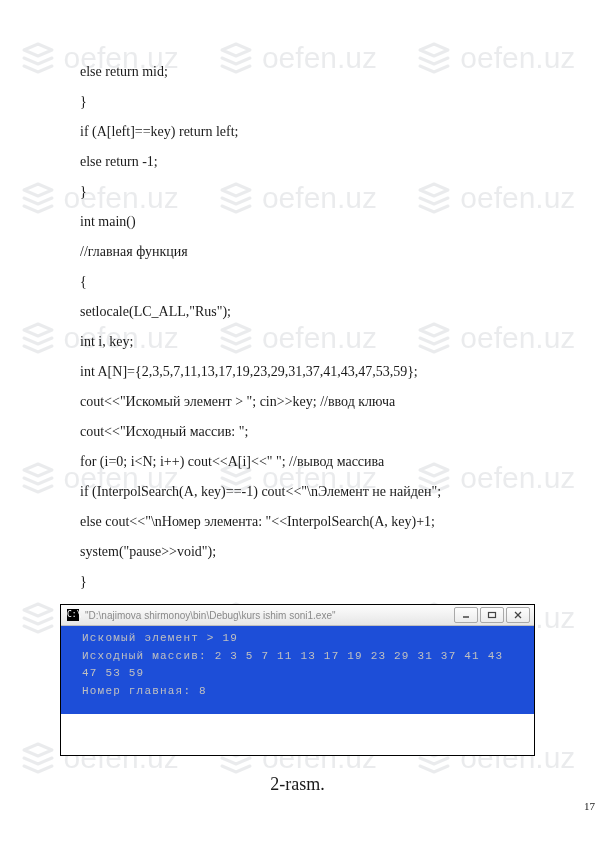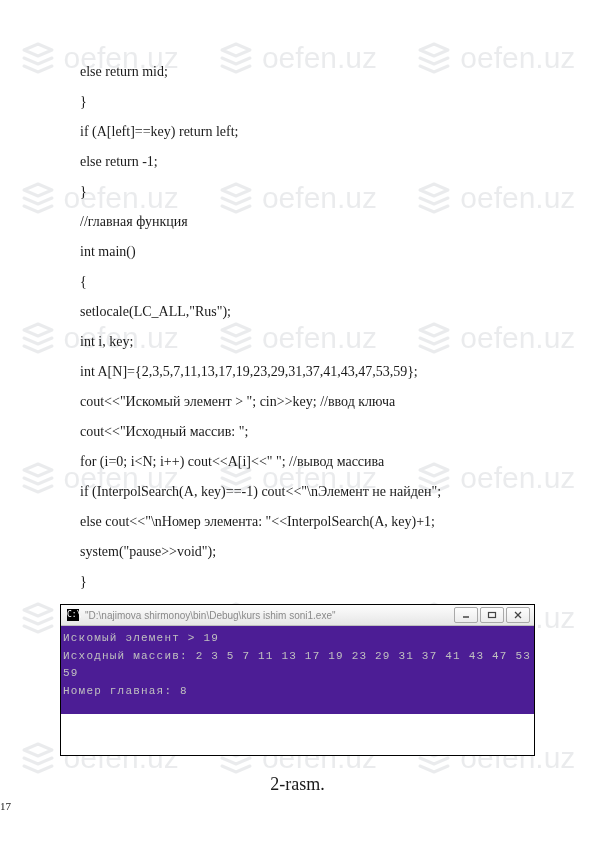--- a/index.html
+++ b/index.html
@@ -52,21 +52,21 @@
   }
   .caption {
     text-align: center;
     margin-top: 18px;
     font-size: 18px;
   }
   .pagenum {
     position: absolute;
     left: 0;
     width: 595px;
-    text-align: left;
+    text-align: right;
     bottom: 30px;
     font-size: 11px;
     z-index: 2;
   }
 
   
   .console-wrap {
     position: relative;
     z-index: 2;
     margin: 8px 60px 0 60px;
@@ -127,25 +127,25 @@
   }
   
   .console-body-scroll::-webkit-scrollbar { width: 16px; }
   .console-body-scroll::-webkit-scrollbar-track { background:#f0f0f0; border-left:1px solid #d0d0d0; }
   .console-body-scroll::-webkit-scrollbar-thumb { background:#cdcdcd; border:1px solid #a0a0a0; }
 
   .console-inner {
     min-height: 200%; 
   }
   .console-black {
-    background: #4c1d95;
+    background: #1d4ed8;
     color: #c0c0c0;
     font-family: Consolas, "Courier New", monospace;
     font-size: 11px;
-    padding: 4px 2px;
+    padding: 4px 21px;
     line-height: 1.6;
     letter-spacing: 1.2px;
     min-height: 80px;
   }
   .console-black .val { color: #c0c0c0; }
 </style>
 </head>
 <body>
 
 <div class="watermark-col" style="top:40px;">
@@ -340,22 +340,22 @@
       <span>oefen.uz</span>
     </span>
 </div>
 
 <div class="content">
   <p>else return mid;</p>
   <p>}</p>
   <p>if (A[left]==key) return left;</p>
   <p>else return -1;</p>
   <p>}</p>
+  <p>int main()</p>
   <p>//главная функция</p>
-  <p>int main()</p>
   <p>{</p>
   <p>setlocale(LC_ALL,"Rus");</p>
   <p>int i, key;</p>
   <p>int A[N]={2,3,5,7,11,13,17,19,23,29,31,37,41,43,47,53,59};</p>
   <p>cout&lt;&lt;"Искомый элемент &gt; "; cin&gt;&gt;key; //ввод ключа</p>
   <p>cout&lt;&lt;"Исходный массив: ";</p>
   <p>for (i=0; i&lt;N; i++) cout&lt;&lt;A[i]&lt;&lt;" "; //вывод массива</p>
   <p>if (InterpolSearch(A, key)==-1) cout&lt;&lt;"\nЭлемент не найден";</p>
   <p>else cout&lt;&lt;"\nНомер элемента: "&lt;&lt;InterpolSearch(A, key)+1;</p>
   <p>system("pause&gt;&gt;void");</p>

